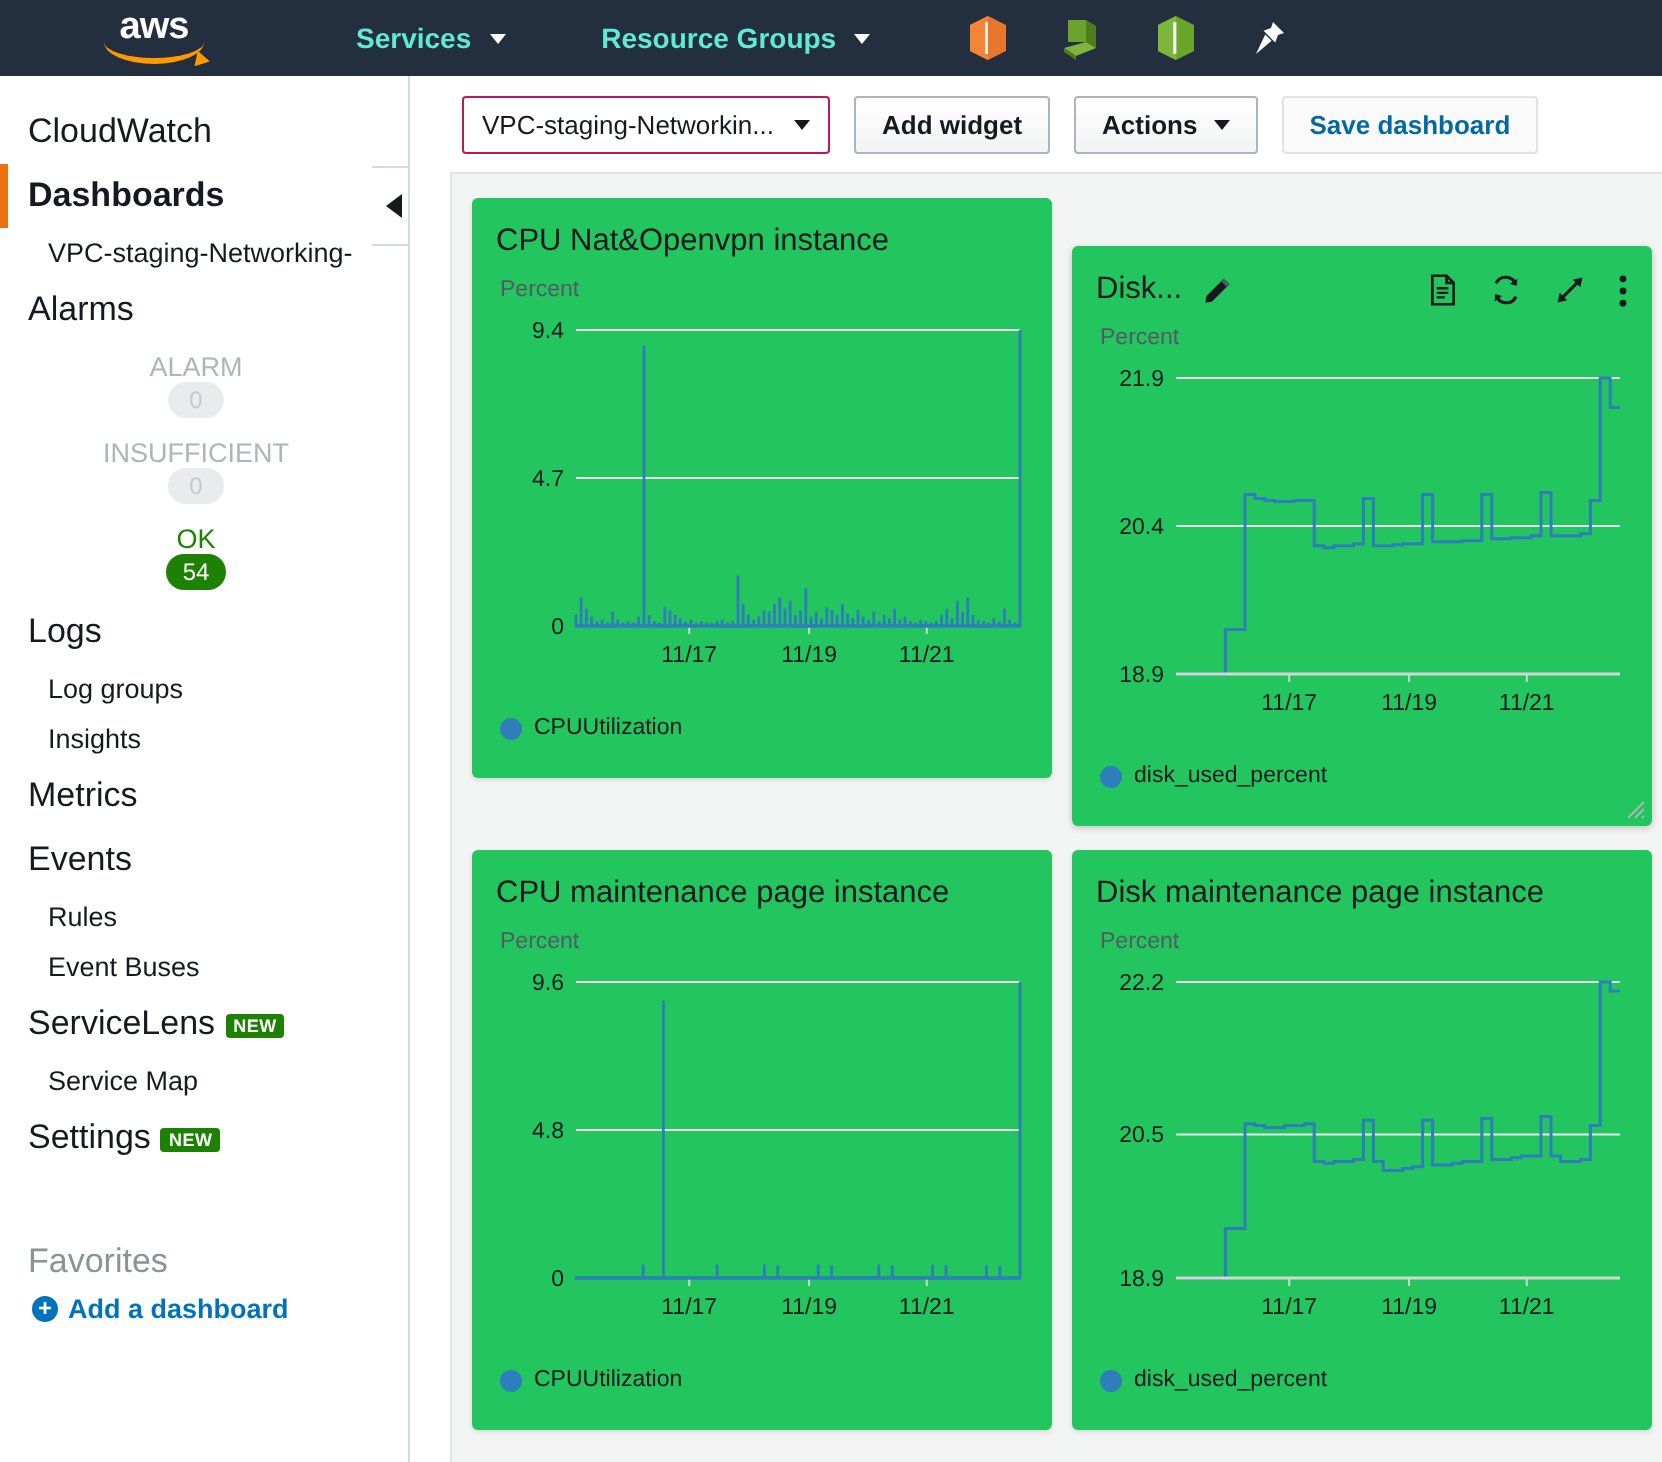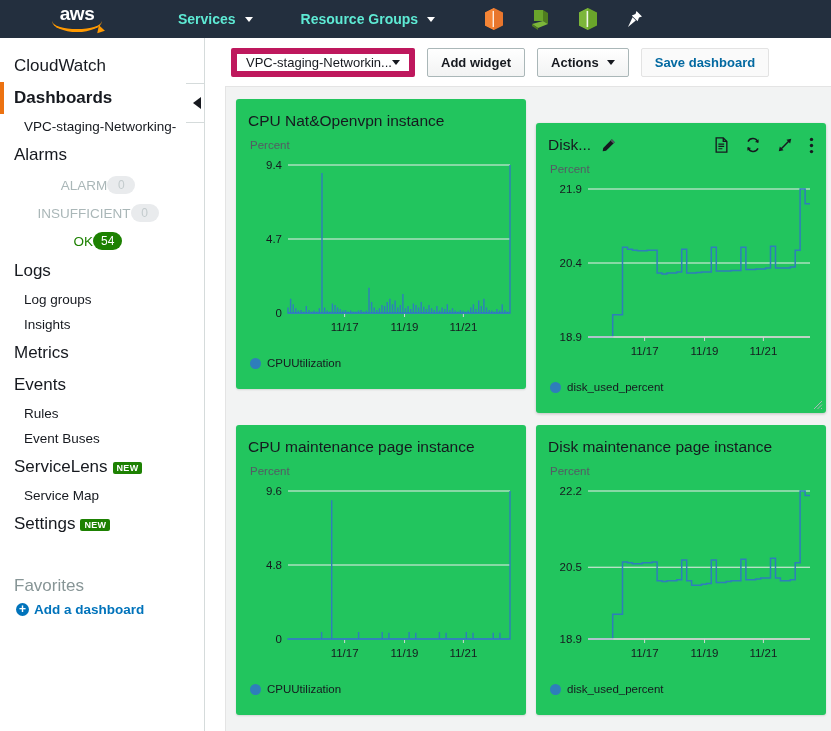--- a/index.html
+++ b/index.html
@@ -107,22 +107,23 @@
     padding: 5px 0 5px 24px;
     cursor: pointer;
     white-space: nowrap;
     overflow: hidden;
   }
   .side-sub.muted { color: #aab7b8; }
   .side-sub.ok { color: #1d8102; }
   .alarm-row {
     display: flex;
     align-items: center;
-    justify-content: center;
+    justify-content: flex-start;
     padding-right: 32px;
+    flex-direction: column;
   }
   .badge {
     display: inline-block;
     min-width: 28px;
     text-align: center;
     font-size: 12px;
     border-radius: 10px;
     padding: 2px 8px;
     color: #ffffff;
   }
@@ -203,21 +204,21 @@
     height: 48px;
     display: flex;
     align-items: center;
     gap: 12px;
     padding: 0 0 0 26px;
     background: #ffffff;
   }
   .dd-select {
     height: 29px;
     min-width: 184px;
-    border: 6px solid #be185d;
+    border: 1px solid #be185d;
     border-radius: 2px;
     background: #ffffff;
     font-size: 13px;
     color: #16191f;
     display: flex;
     align-items: center;
     justify-content: space-between;
     padding: 0 9px;
     cursor: pointer;
   }

